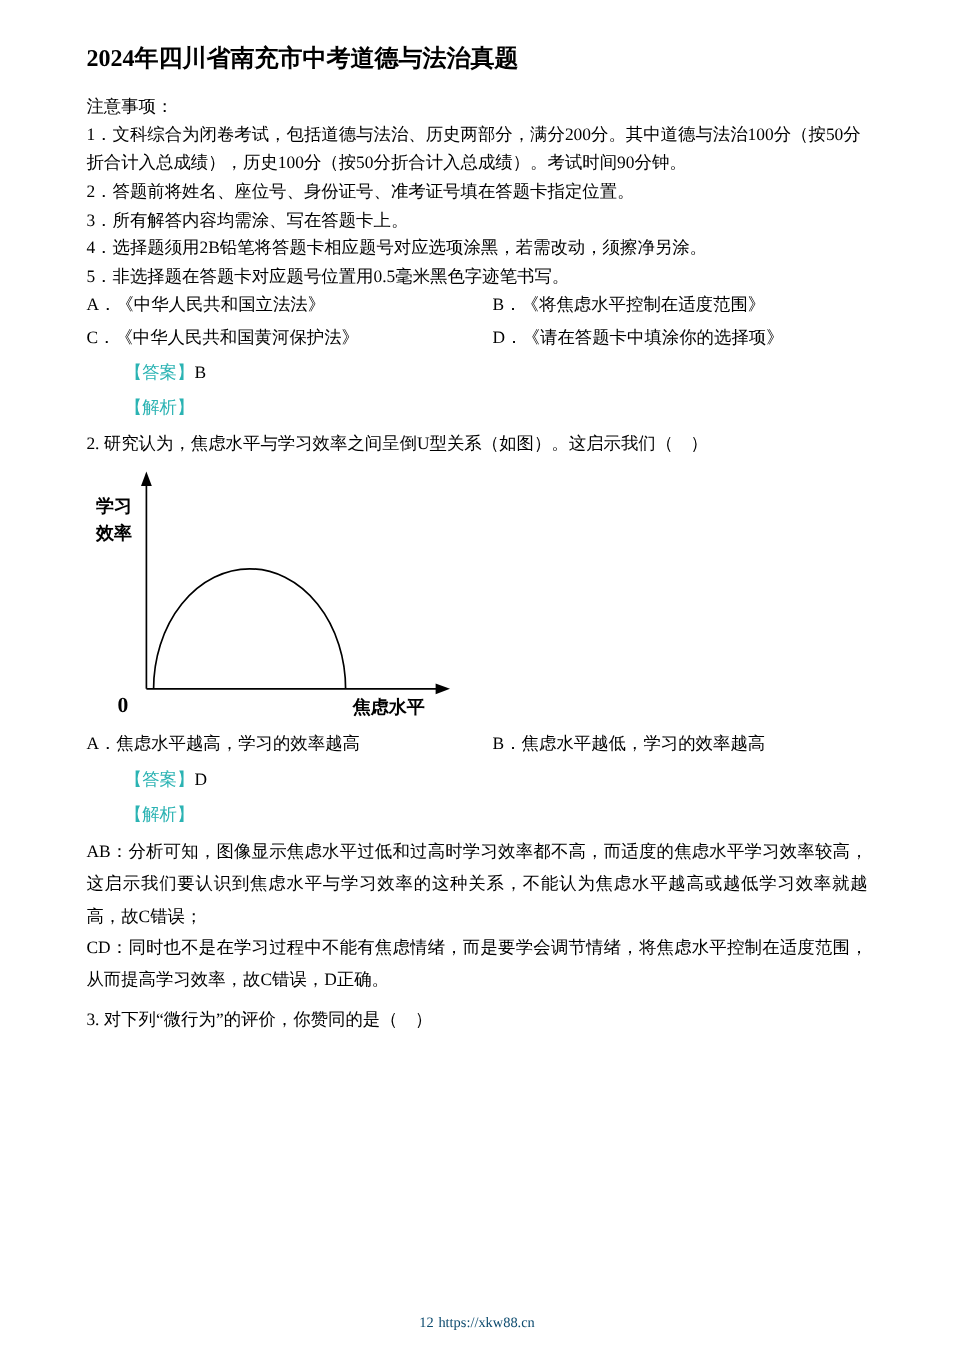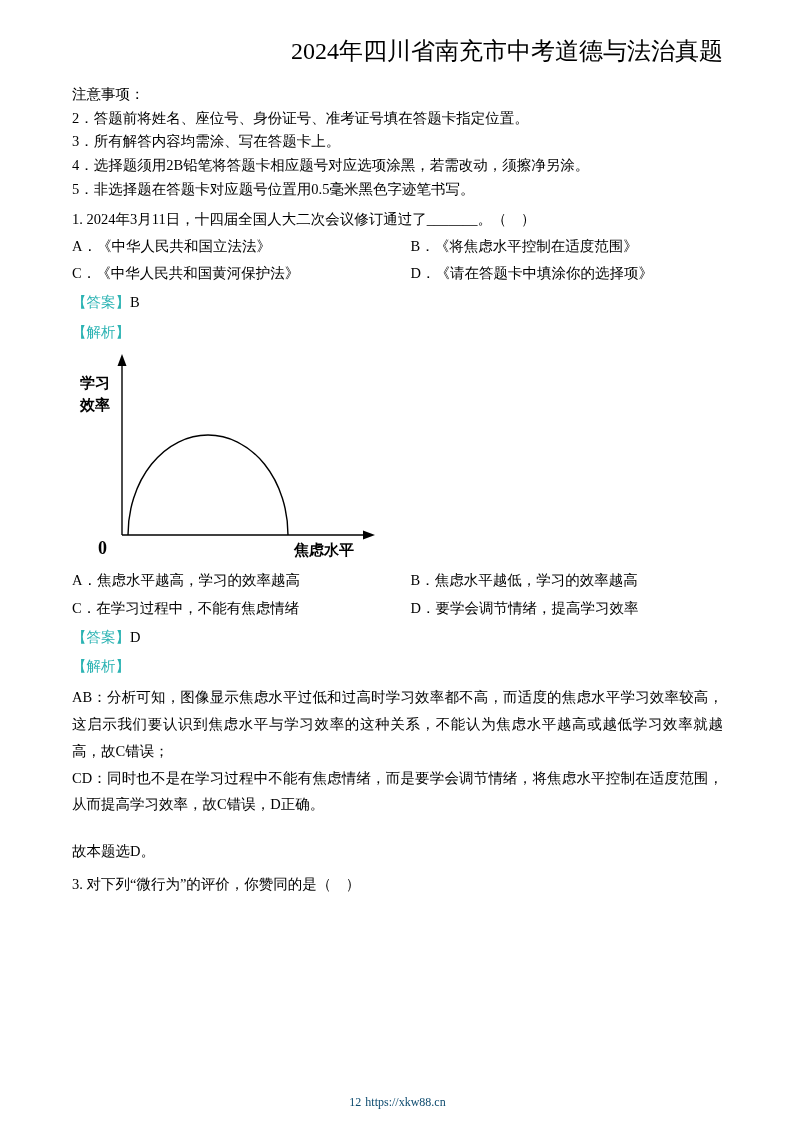--- a/index.html
+++ b/index.html
@@ -5,32 +5,32 @@
   html,body { margin:0; padding:0; background:#ffffff; }
   .page {
     width:795px; min-height:1125px; box-sizing:border-box;
     padding:36px 72px 34px 72px;
     position:relative;
     font-family:"Liberation Serif","DejaVu Serif",serif;
     color:#000; font-size:14.5px; line-height:1.63;
     background:#fff;
   }
   .title {
-    text-align:right; font-size:24px; font-weight:400;
+    text-align:left; font-size:20px; font-weight:700;
     margin:0 0 16px 0; line-height:1.3;
   }
   p { margin:0; }
   .note { font-weight:400; margin:0; line-height:1.63; }
   .section-heading { font-weight:700; margin:2px 0 0 0; line-height:1.63; }
   .stem { margin:7px 0 3px 0; }
   .opts { display:flex; margin:0 0 4px 0; line-height:1.6; }
   .opts .opt-left  { width:52%; flex:0 0 52%; }
   .opts .opt-right { flex:1; }
   .ansline { margin:6px 0 6px 0; line-height:1.6; }
-  .teal { color:#2bb3b3; }
+  .teal { color:#2bb3b3;margin-left:32px; }
   .exp { text-align:justify; line-height:1.85; margin:0; }
   .exp-end { margin-top:20px; line-height:1.85; }
   .q3 { margin-top:8px; }
   .chart-wrap { margin:6px 0 4px 0; }
   .chart-wrap svg text {
     font-family:"Liberation Serif","DejaVu Serif",serif;
     font-weight:700; font-size:15px; fill:#000;
   }
   .chart-wrap svg text.origin { font-size:18px; }
   .footer {
@@ -40,42 +40,43 @@
   .footer span { margin:0 2px; }
 </style>
 </head>
 <body>
 
 <div class="page">
 
   <h1 class="title">2024年四川省南充市中考道德与法治真题</h1>
 
   <p class="note">注意事项：</p>
+  <p class="note">1．文科综合为闭卷考试，包括道德与法治、历史两部分，满分200分。其中道德与法治100分（按50分折合计入总成绩），历史100分（按50分折合计入总成绩）。考试时间90分钟。</p>
   <p class="note">2．答题前将姓名、座位号、身份证号、准考证号填在答题卡指定位置。</p>
   <p class="note">3．所有解答内容均需涂、写在答题卡上。</p>
   <p class="note">4．选择题须用2B铅笔将答题卡相应题号对应选项涂黑，若需改动，须擦净另涂。</p>
   <p class="note">5．非选择题在答题卡对应题号位置用0.5毫米黑色字迹笔书写。</p>
 
 
-  <p class="stem">1. 2024年3月11日，十四届全国人大二次会议修订通过了_______。（　）</p>
   <div class="opts">
     <span class="opt-left">A．《中华人民共和国立法法》</span>
     <span class="opt-right">B．《将焦虑水平控制在适度范围》</span>
   </div>
   <div class="opts">
     <span class="opt-left">C．《中华人民共和国黄河保护法》</span>
     <span class="opt-right">D．《请在答题卡中填涂你的选择项》</span>
   </div>
   <p class="ansline">
     <span class="teal">【答案】</span><span>B</span>
   </p>
   <p class="ansline">
     <span class="teal">【解析】</span>
   </p>
 
+  <p class="stem">2. 研究认为，焦虑水平与学习效率之间呈倒U型关系（如图）。这启示我们（　）</p>
 
   <div class="chart-wrap">
     <svg width="330" height="208" viewBox="0 0 330 208">
 
       <line x1="50" y1="185" x2="50" y2="14" stroke="#000" stroke-width="1.4"></line>
       <polygon points="50,4 45.5,16 54.5,16" fill="#000"></polygon>
 
       <line x1="50" y1="185" x2="292" y2="185" stroke="#000" stroke-width="1.4"></line>
       <polygon points="303,185 291,180.5 291,189.5" fill="#000"></polygon>
 
@@ -85,34 +86,29 @@
       <text x="8" y="60">效率</text>
       <text x="26" y="204" class="origin">0</text>
       <text x="222" y="205">焦虑水平</text>
     </svg>
   </div>
 
   <div class="opts">
     <span class="opt-left">A．焦虑水平越高，学习的效率越高</span>
     <span class="opt-right">B．焦虑水平越低，学习的效率越高</span>
   </div>
-  <div class="opts">
-    <span class="opt-left">C．在学习过程中，不能有焦虑情绪</span>
-    <span class="opt-right">D．要学会调节情绪，提高学习效率</span>
-  </div>
 
   <p class="ansline">
     <span class="teal">【答案】</span><span>D</span>
   </p>
   <p class="ansline">
     <span class="teal">【解析】</span>
   </p>
   <p class="exp">AB：分析可知，图像显示焦虑水平过低和过高时学习效率都不高，而适度的焦虑水平学习效率较高，这启示我们要认识到焦虑水平与学习效率的这种关系，不能认为焦虑水平越高或越低学习效率就越高，故C错误；</p>
   <p class="exp">CD：同时也不是在学习过程中不能有焦虑情绪，而是要学会调节情绪，将焦虑水平控制在适度范围，从而提高学习效率，故C错误，D正确。</p>
-  <p class="exp exp-end">故本题选D。</p>
 
   <p class="stem q3">3. 对下列“微行为”的评价，你赞同的是（　）</p>
 
   <div class="footer">
     <span>12</span><span>https://xkw88.cn</span>
   </div>
 
 </div>
 
 </body></html>

